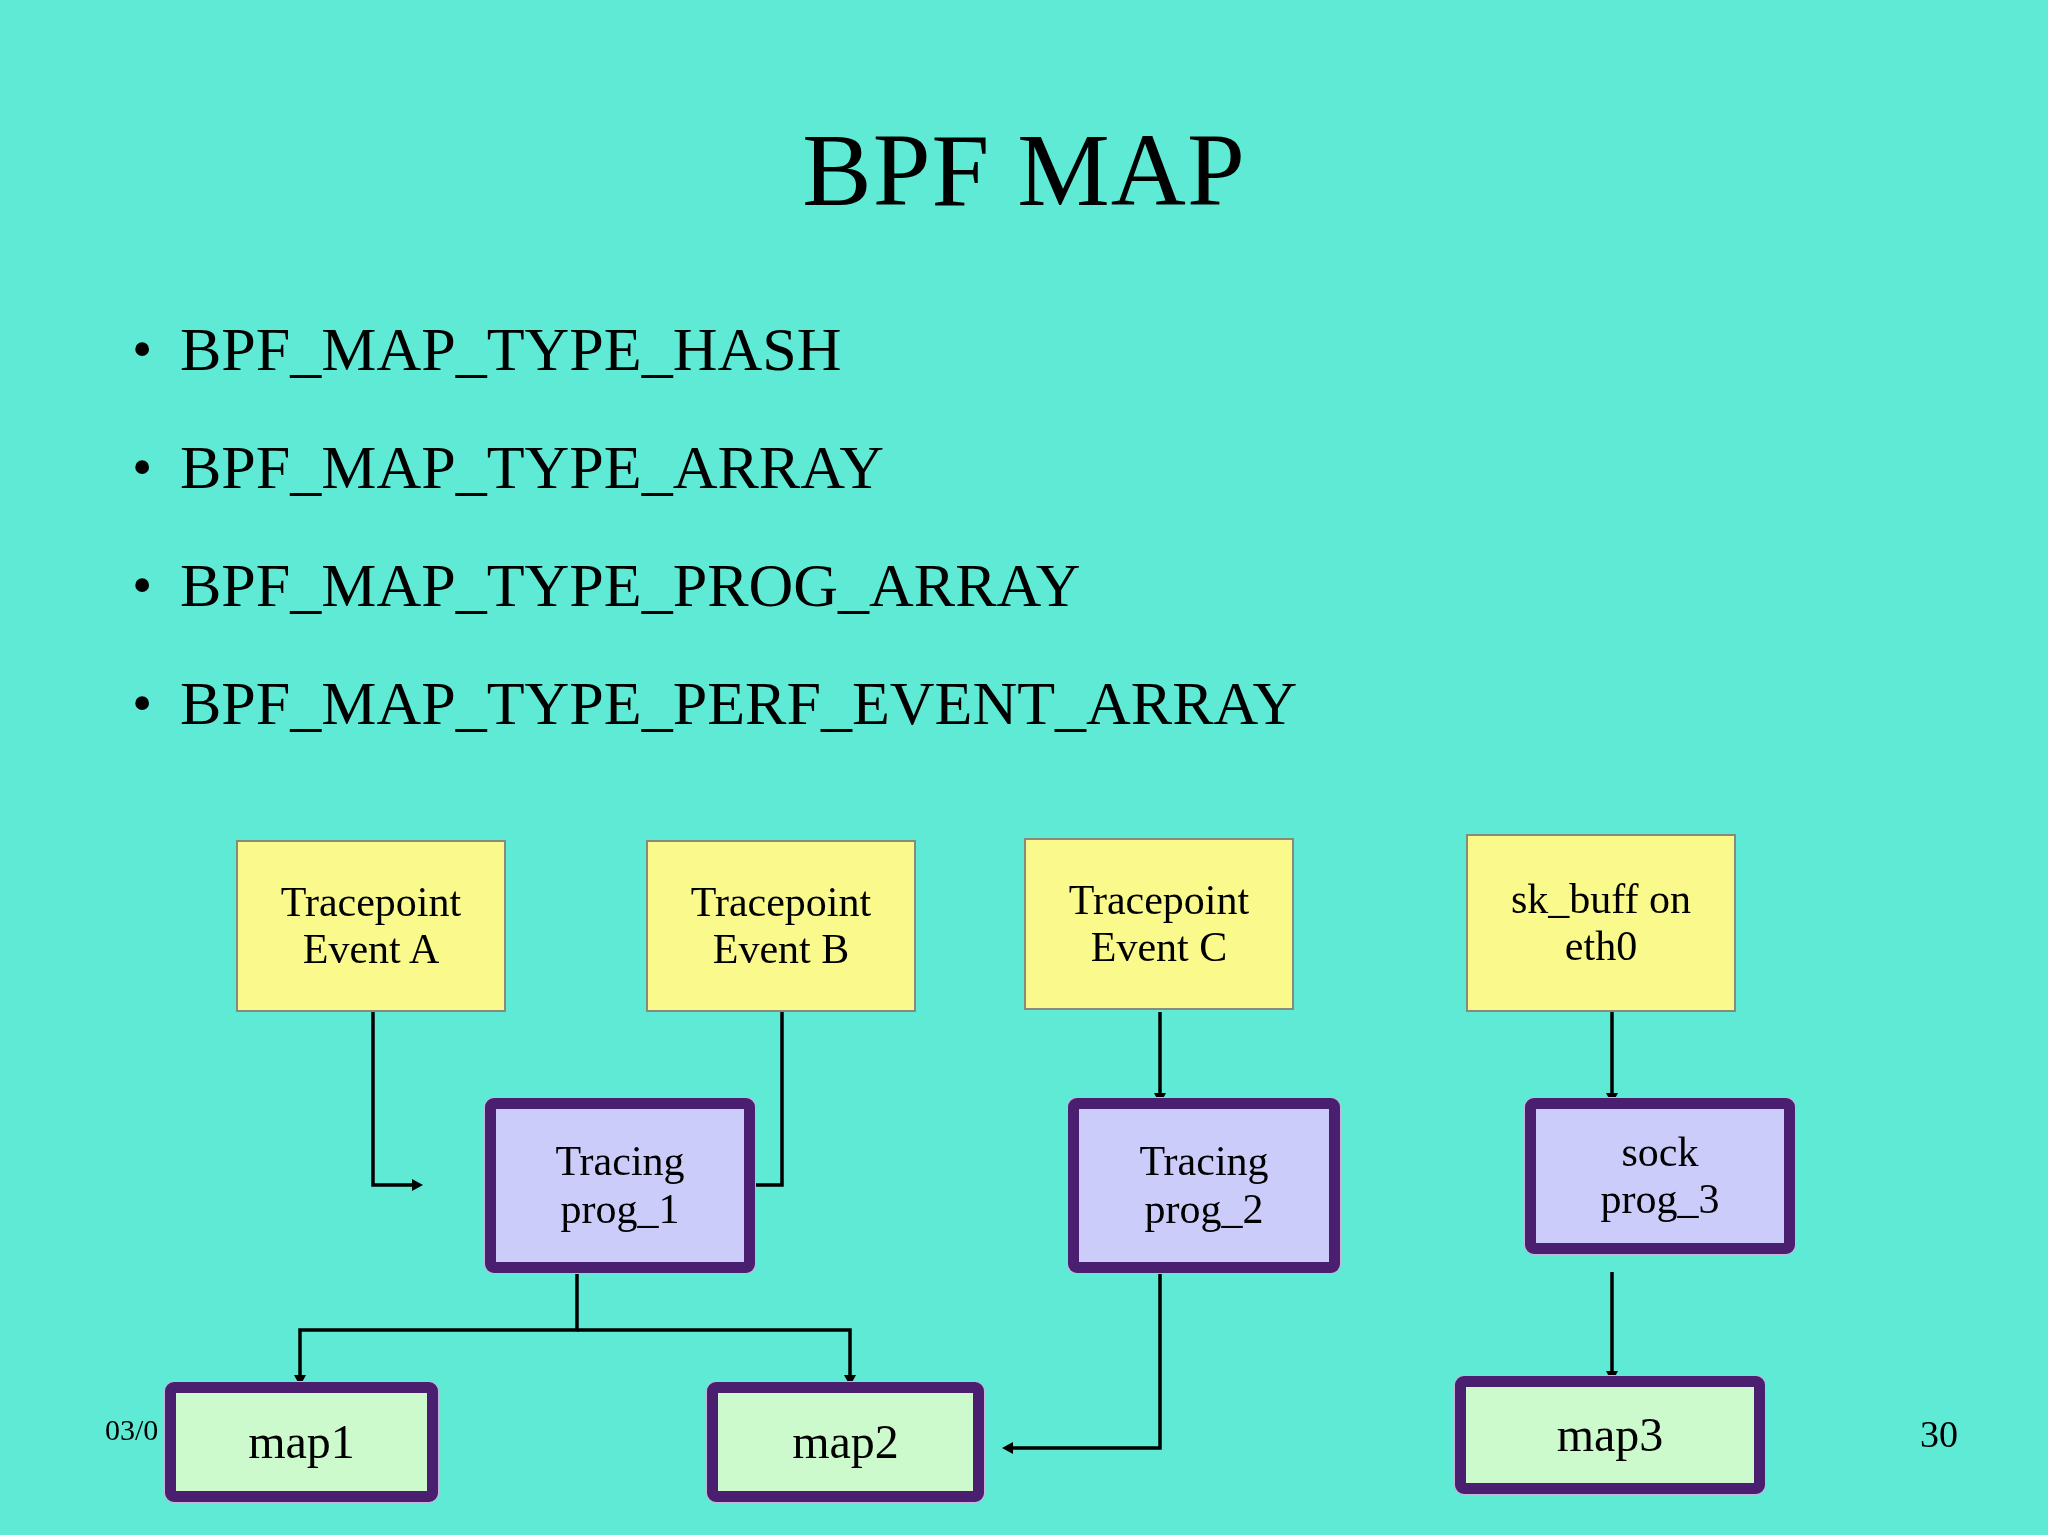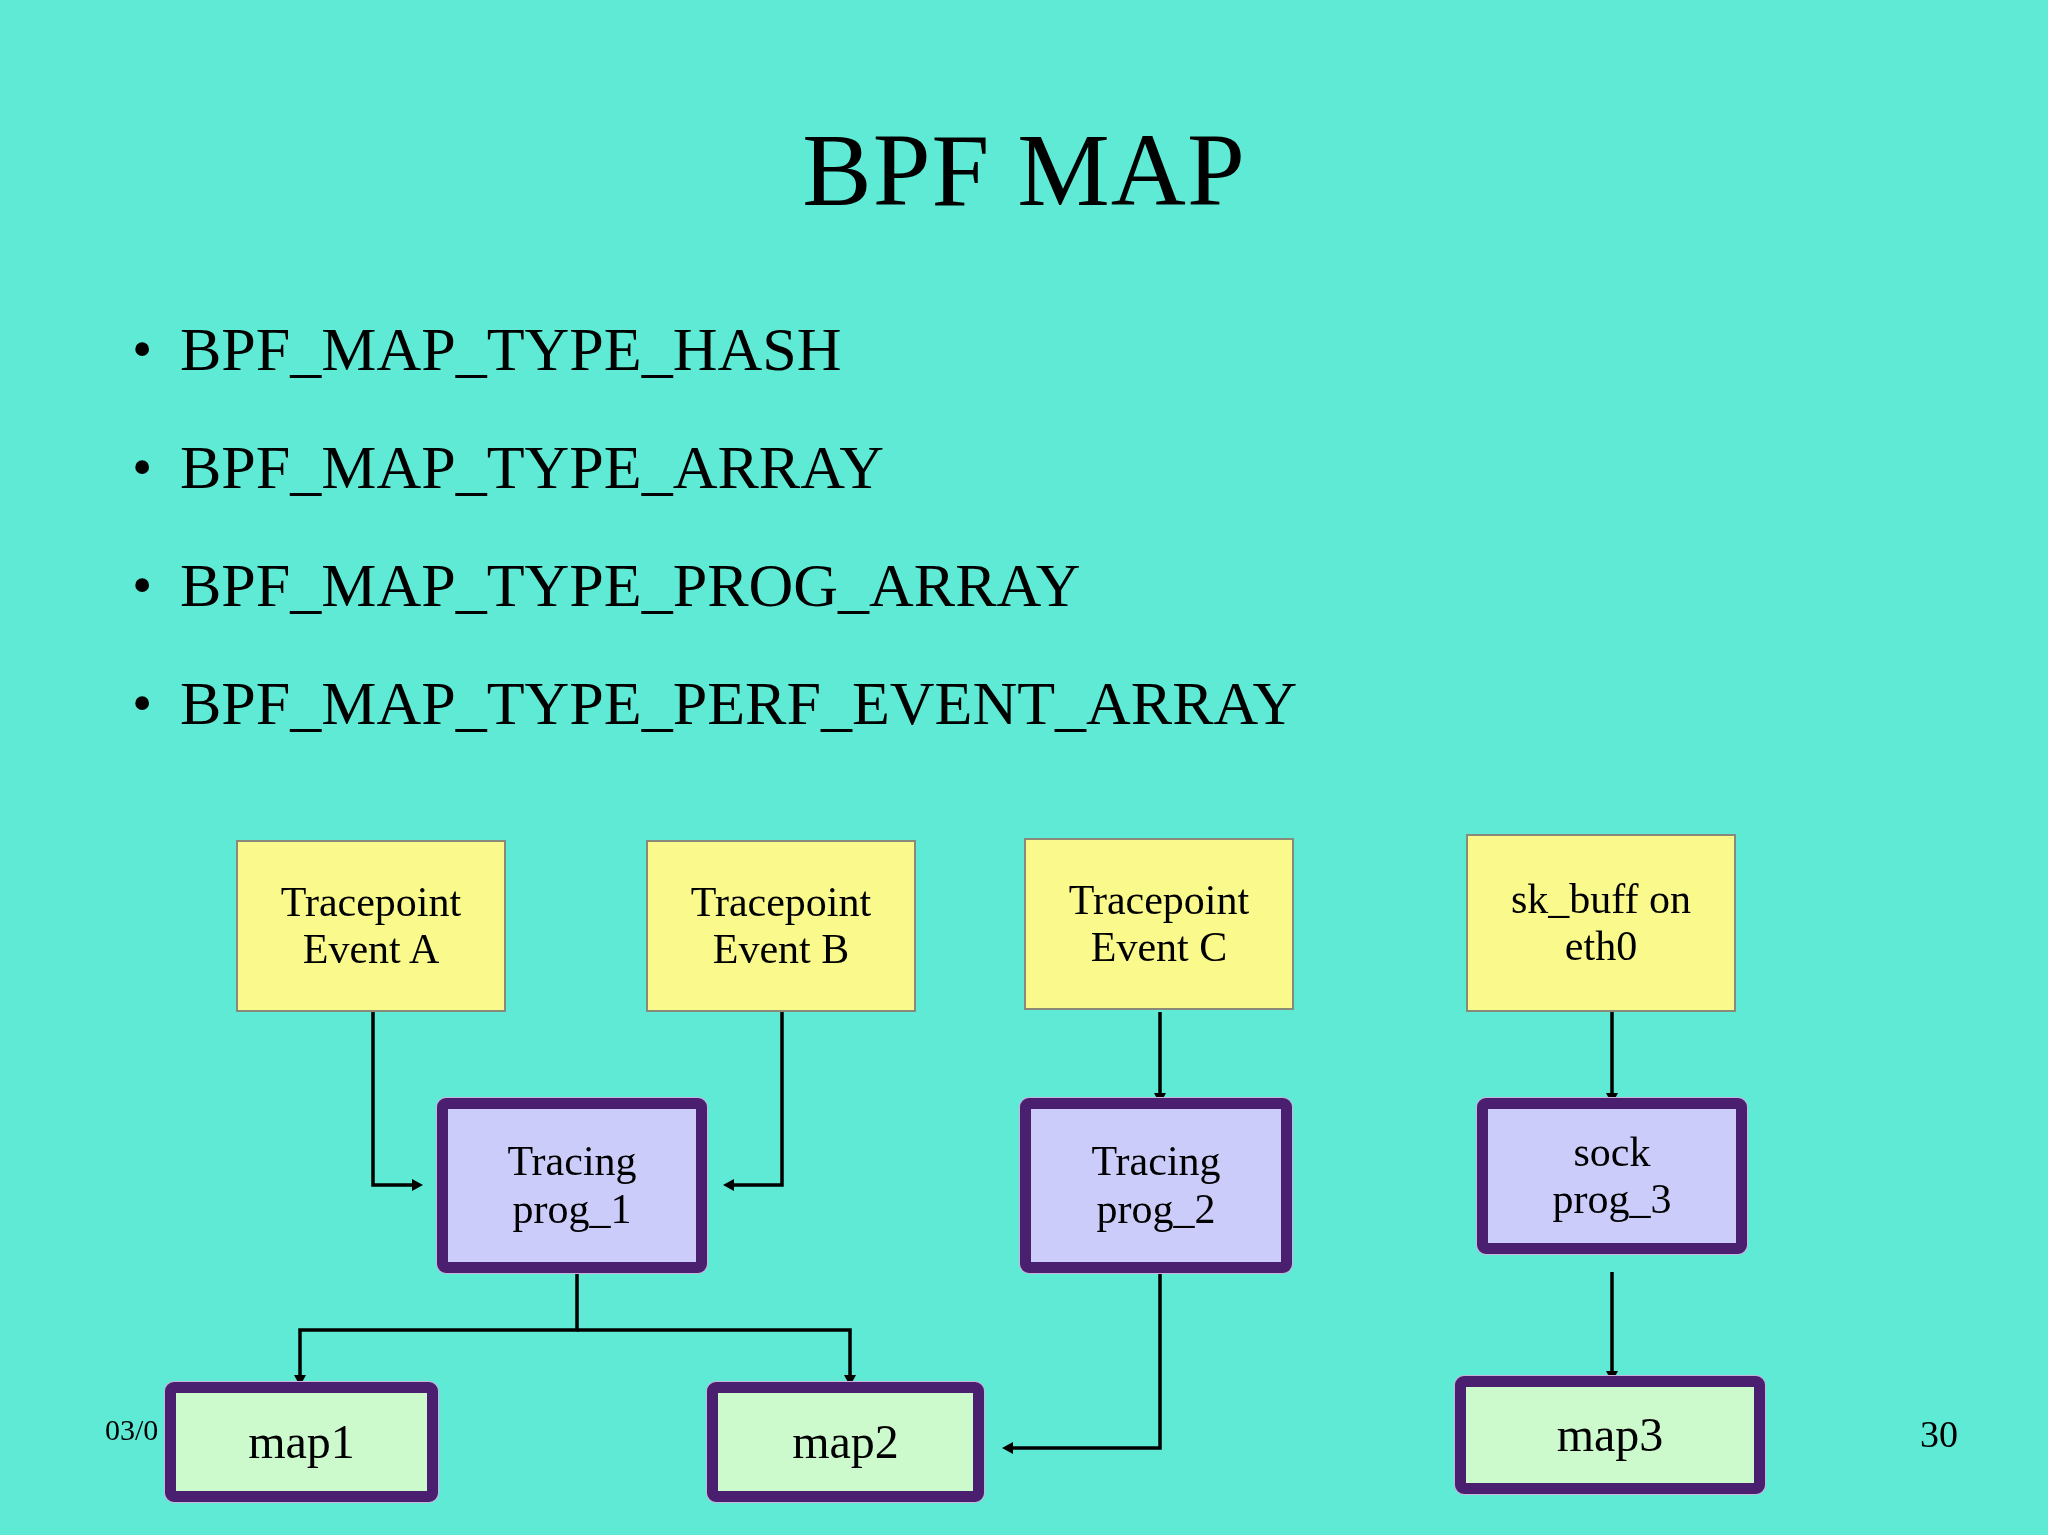--- a/index.html
+++ b/index.html
@@ -92,20 +92,21 @@
   .node-event {
     background: #fafa8c;
     border: 2px solid #8a8a7a;
   }
 
   .node-prog {
     background: #ccccfa;
     border: 11px solid #4b1f6f;
     border-radius: 9px;
     box-shadow: 0 0 0 1px #c8b4dd;
+    margin-left: 48px;
   }
 
   .node-map {
     background: #ccfacc;
     border: 11px solid #4b1f6f;
     border-radius: 9px;
     box-shadow: 0 0 0 1px #c8b4dd;
     font-size: 48px;
   }
 

